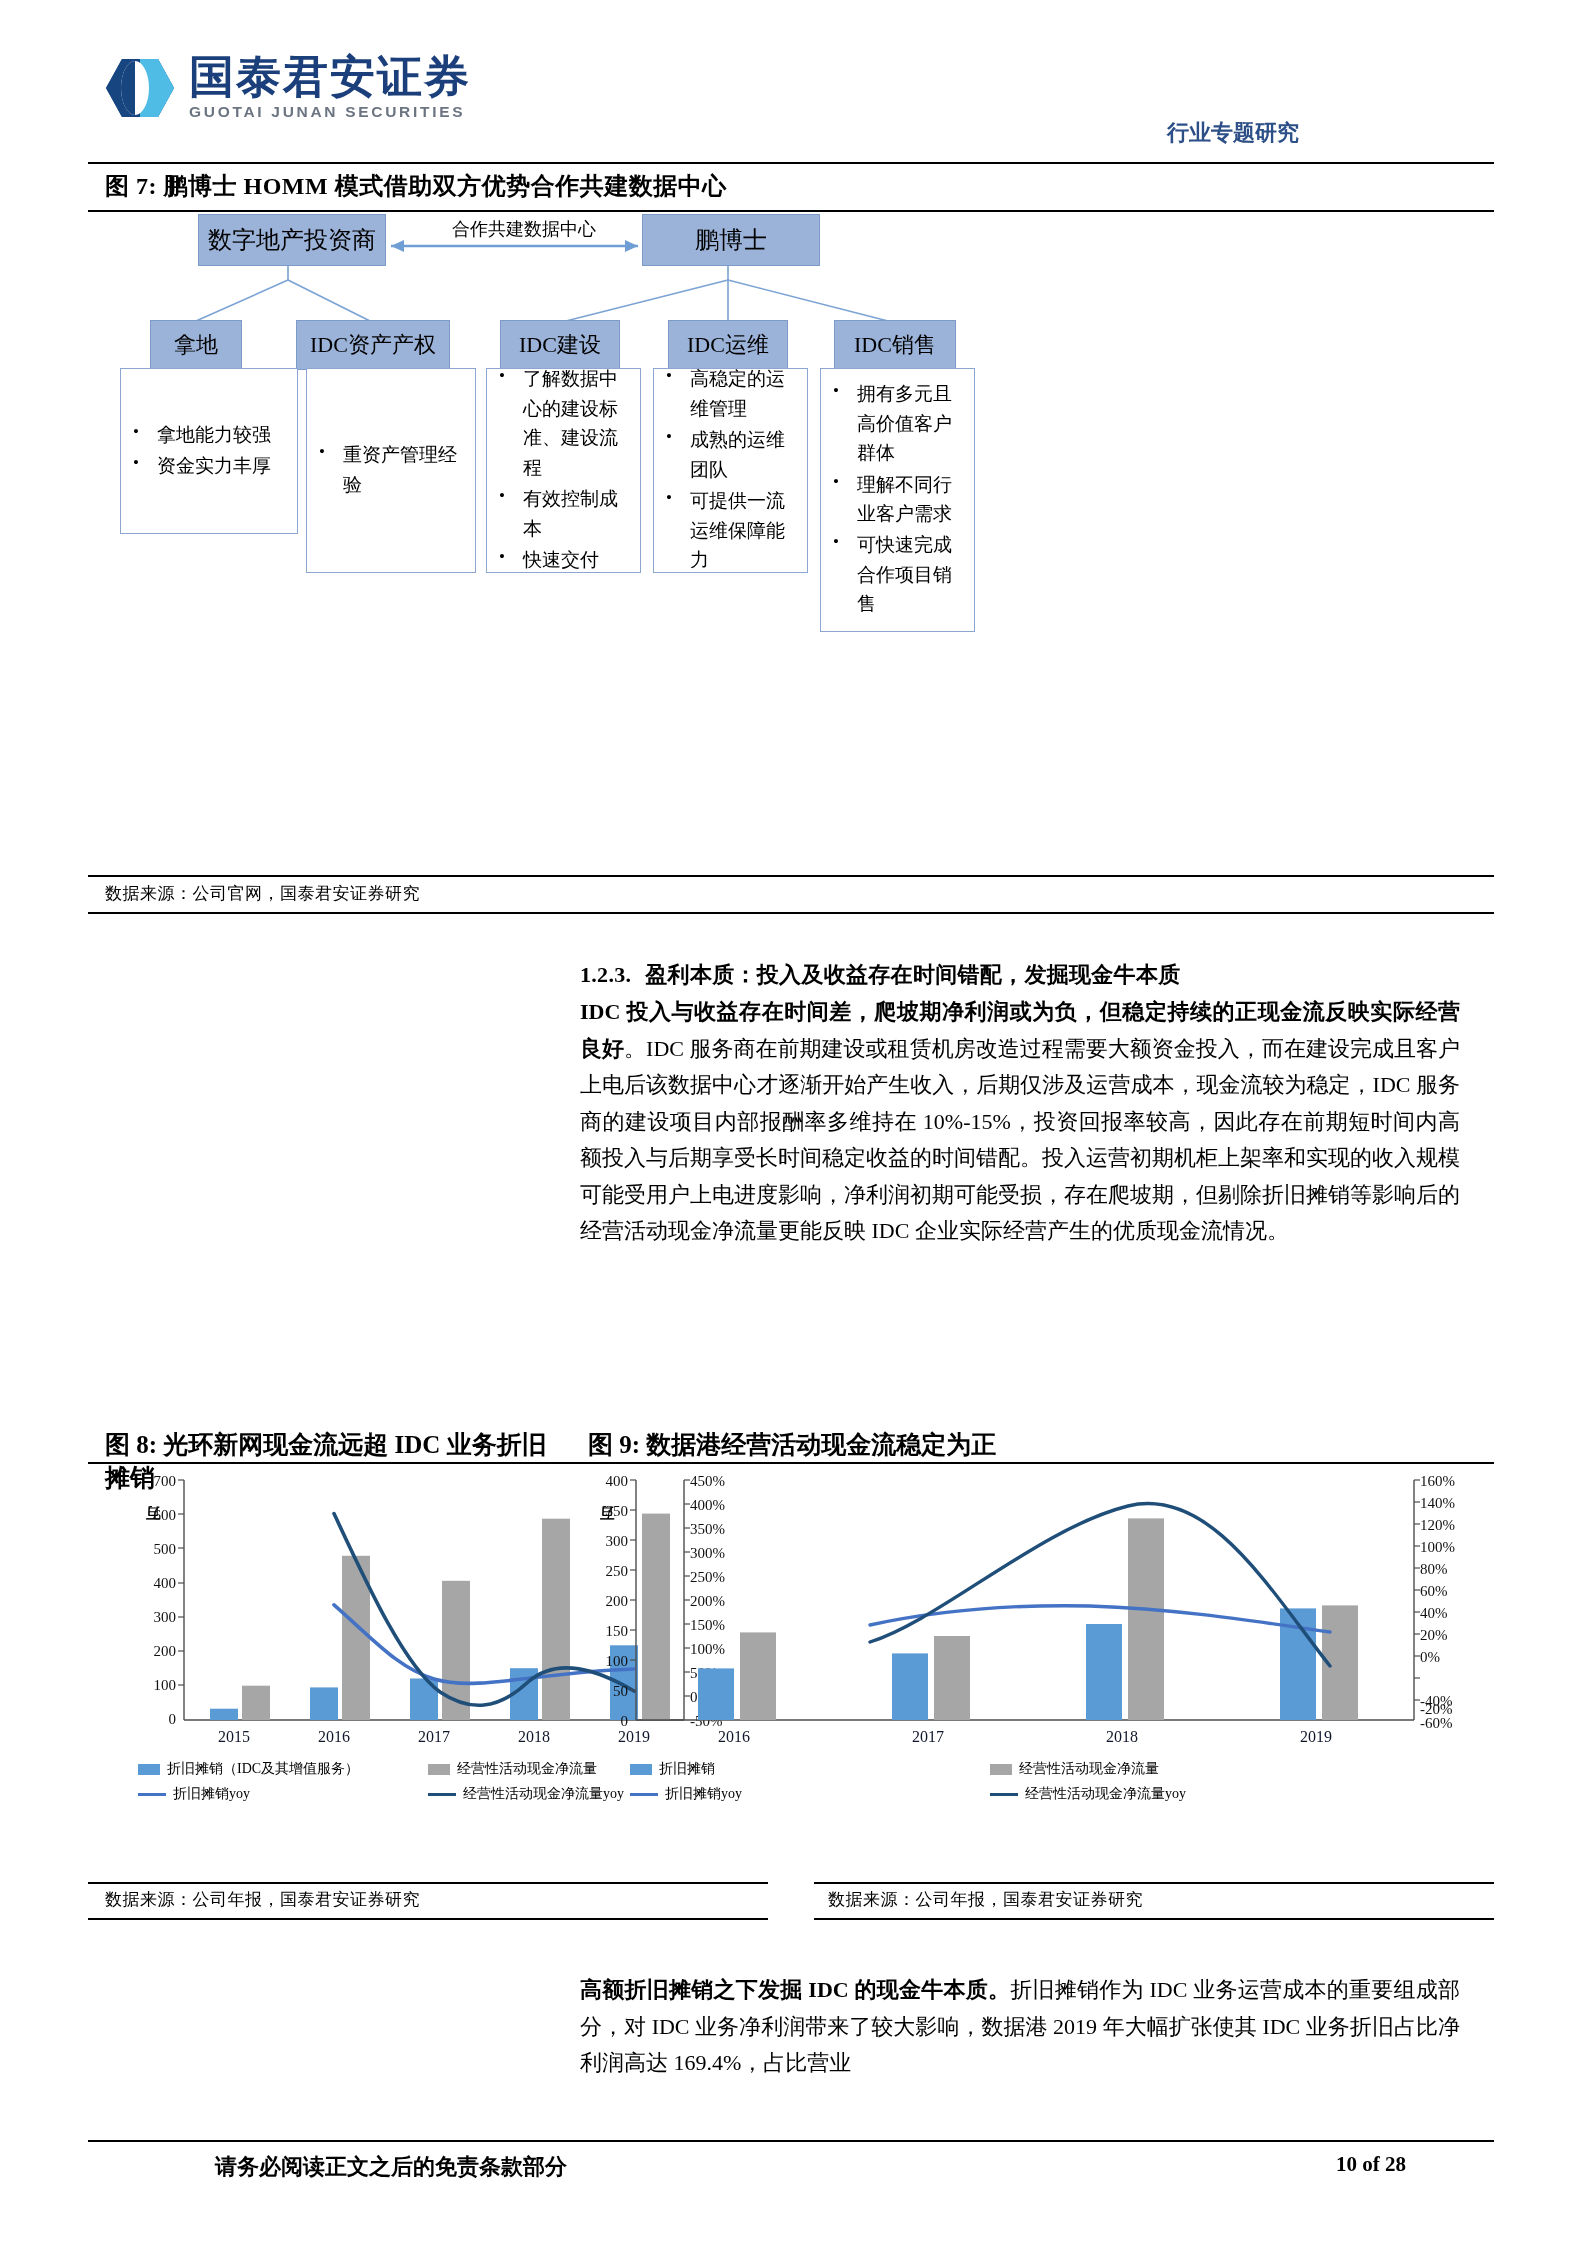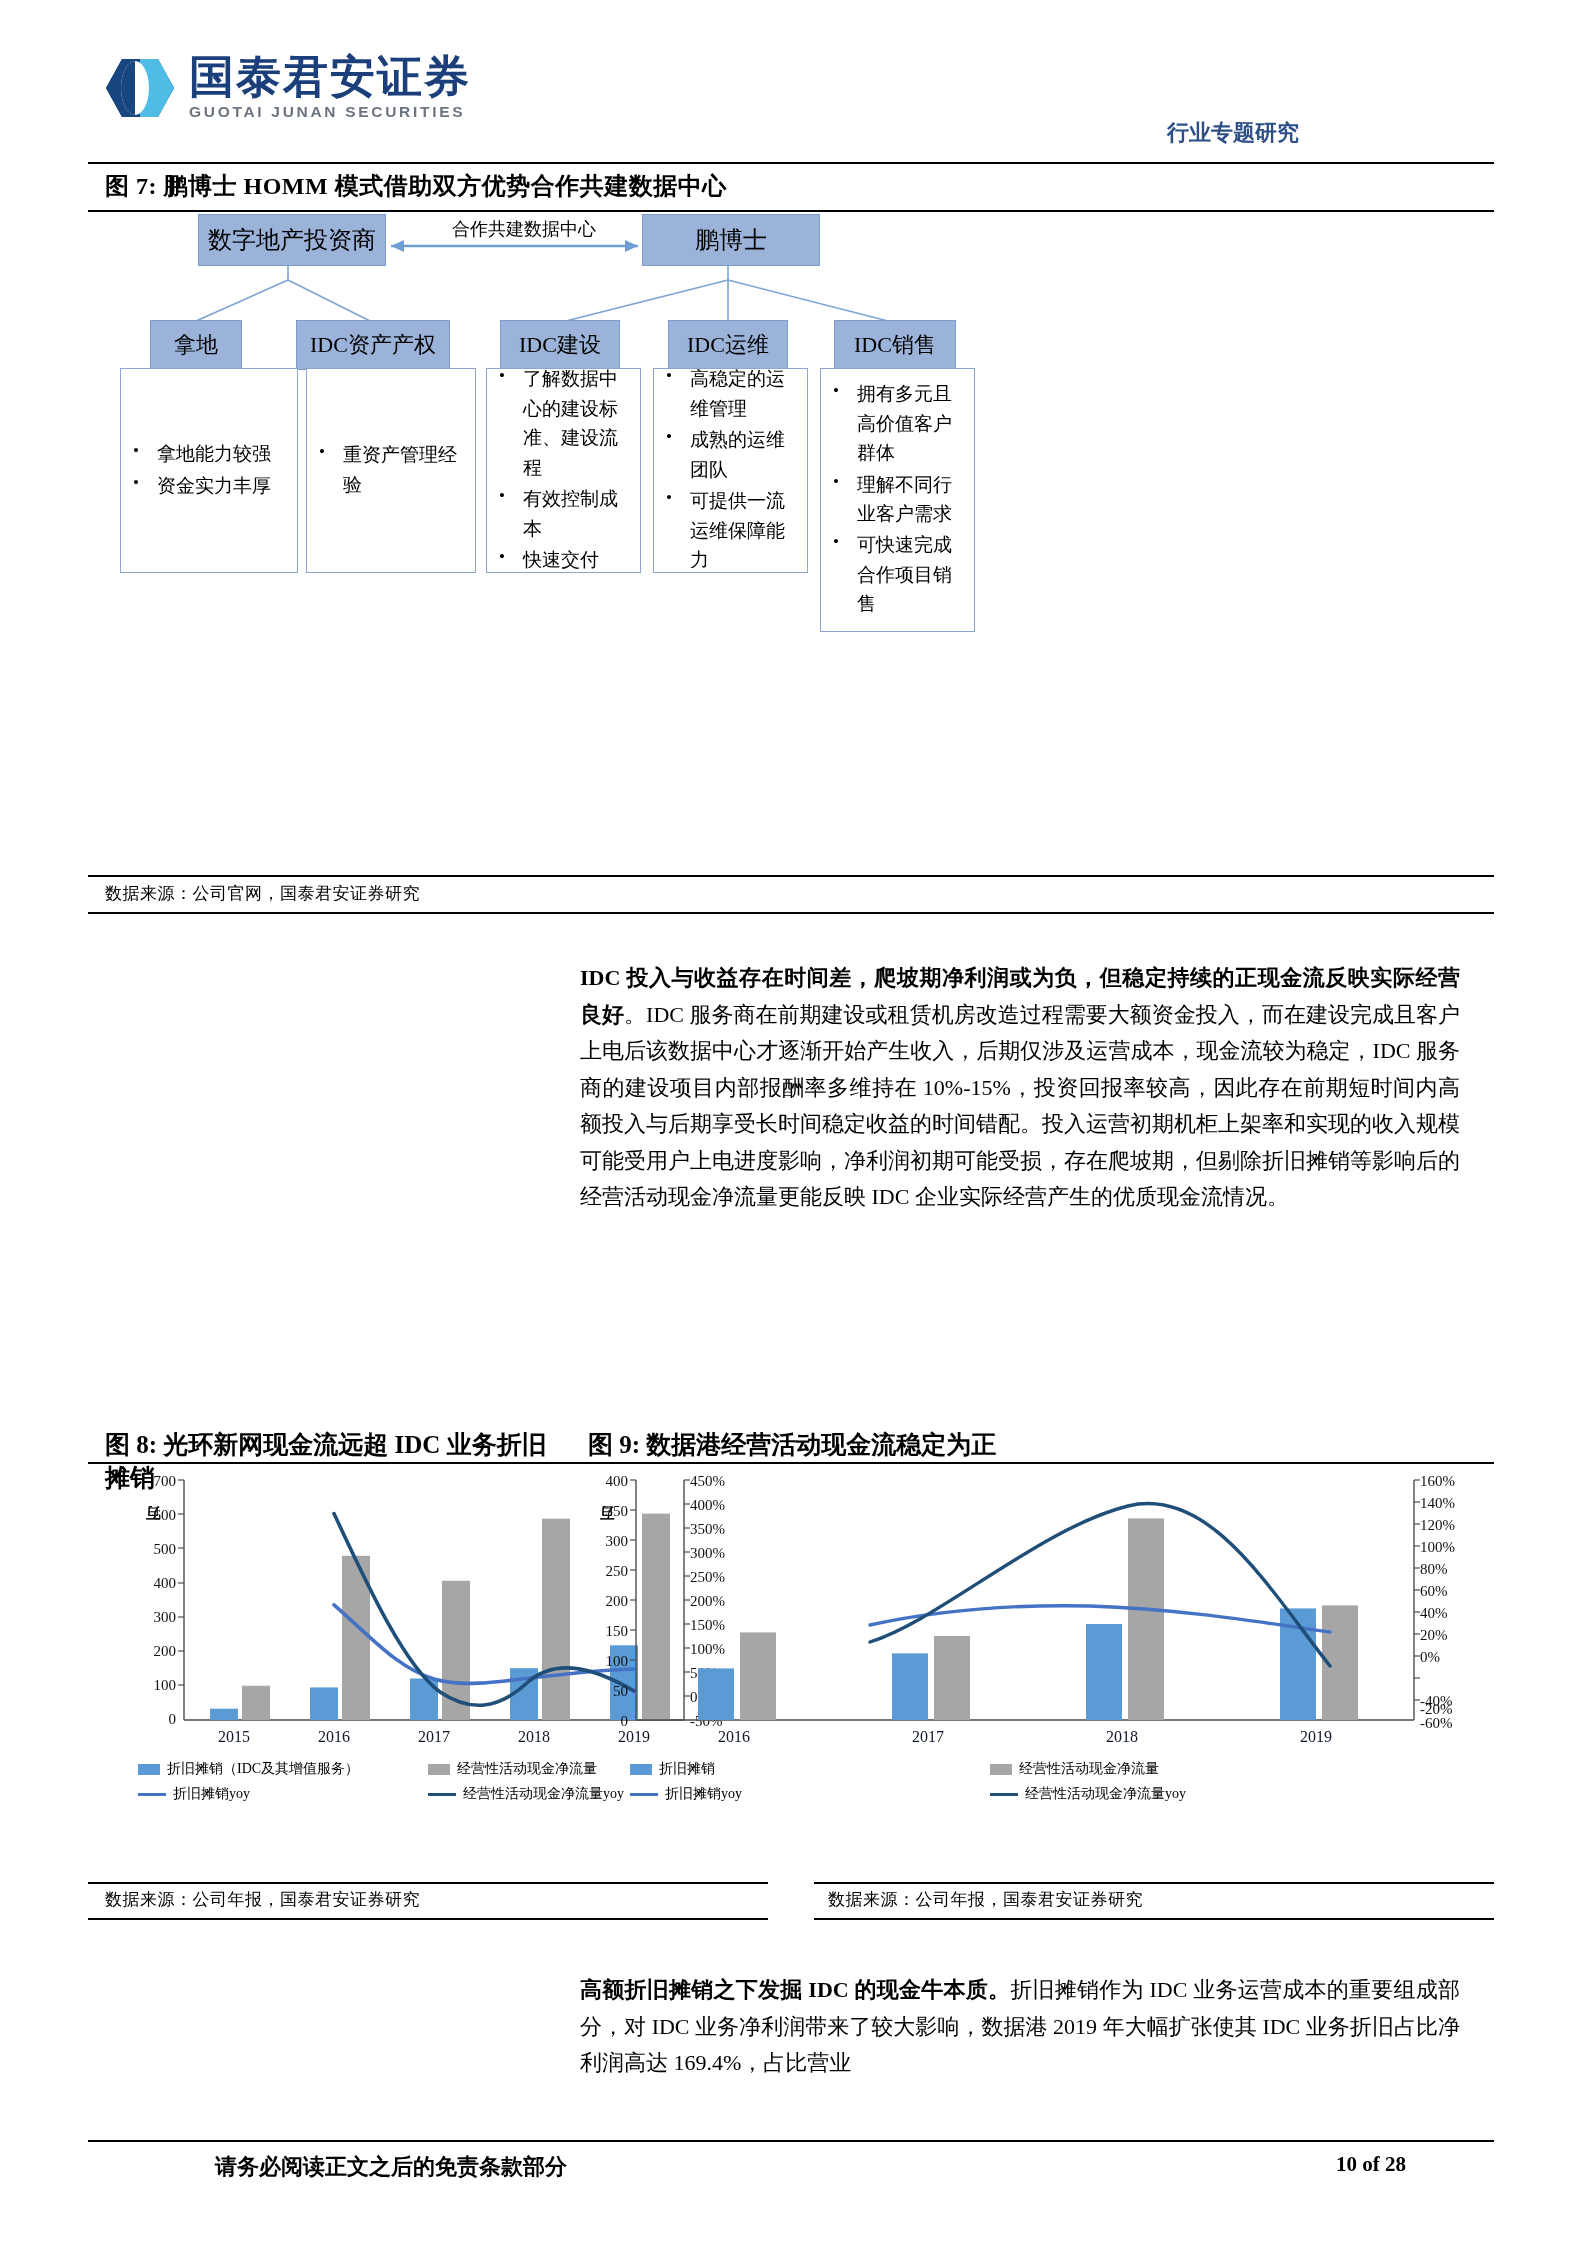--- a/index.html
+++ b/index.html
@@ -183,21 +183,21 @@
 
   <div class="dbox top" style="left:110px; top:-4px; width:188px;">数字地产投资商</div>
   <div class="dbox top" style="left:554px; top:-4px; width:178px;">鹏博士</div>
 
   <div class="dbox mid" style="left:62px;  top:102px; width:92px;">拿地</div>
   <div class="dbox mid" style="left:208px; top:102px; width:154px;">IDC资产产权</div>
   <div class="dbox mid" style="left:412px; top:102px; width:120px;">IDC建设</div>
   <div class="dbox mid" style="left:580px; top:102px; width:120px;">IDC运维</div>
   <div class="dbox mid" style="left:746px; top:102px; width:122px;">IDC销售</div>
 
-  <div class="detail vcenter" style="left:32px;  top:150px; width:178px; height:205px;">
+  <div class="detail vcenter" style="left:32px;  top:150px; width:178px; height:166px;">
     <ul>
       <li>拿地能力较强</li>
       <li>资金实力丰厚</li>
     </ul>
   </div>
 
   <div class="detail vcenter" style="left:218px; top:150px; width:170px; height:205px;">
     <ul>
       <li>重资产管理经验</li>
     </ul>
@@ -226,20 +226,23 @@
       <li>可快速完成合作项目销售</li>
     </ul>
   </div>
 </div>
 
 <div class="src-rule" style="left:88px; top:875px; width:1406px;"></div>
 <div class="src-text" style="left:105px; top:882px;">数据来源：公司官网，国泰君安证券研究</div>
 <div class="src-rule" style="left:88px; top:912px; width:1406px;"></div>
 
 <div class="bodyblock">
+  <div class="sec-head">
+    <span class="num">1.2.3.</span><span>盈利本质：投入及收益存在时间错配，发掘现金牛本质</span>
+  </div>
   <div class="para"><b>IDC 投入与收益存在时间差，爬坡期净利润或为负，但稳定持续的正现金流反映实际经营良好</b><span>。IDC 服务商在前期建设或租赁机房改造过程需要大额资金投入，而在建设完成且客户上电后该数据中心才逐渐开始产生收入，后期仅涉及运营成本，现金流较为稳定，IDC 服务商的建设项目内部报酬率多维持在 10%-15%，投资回报率较高，因此存在前期短时间内高额投入与后期享受长时间稳定收益的时间错配。投入运营初期机柜上架率和实现的收入规模可能受用户上电进度影响，净利润初期可能受损，存在爬坡期，但剔除折旧摊销等影响后的经营活动现金净流量更能反映 IDC 企业实际经营产生的优质现金流情况。</span></div>
 </div>
 
 <div class="chart-title" style="left:105px; top:1428px; width:460px;">图 8: 光环新网现金流远超 IDC 业务折旧摊销</div>
 <div class="chart-rule" style="left:88px; top:1462px; width:680px;"></div>
 
 <div class="panel" style="left:88px; top:1470px; width:680px; height:400px;">
   <div class="axis-label-v" style="left:56px; top:1px; height:60px;">百万</div>
 
   <div class="ytick" style="left:40px; top:3px;   width:48px;">700</div>

